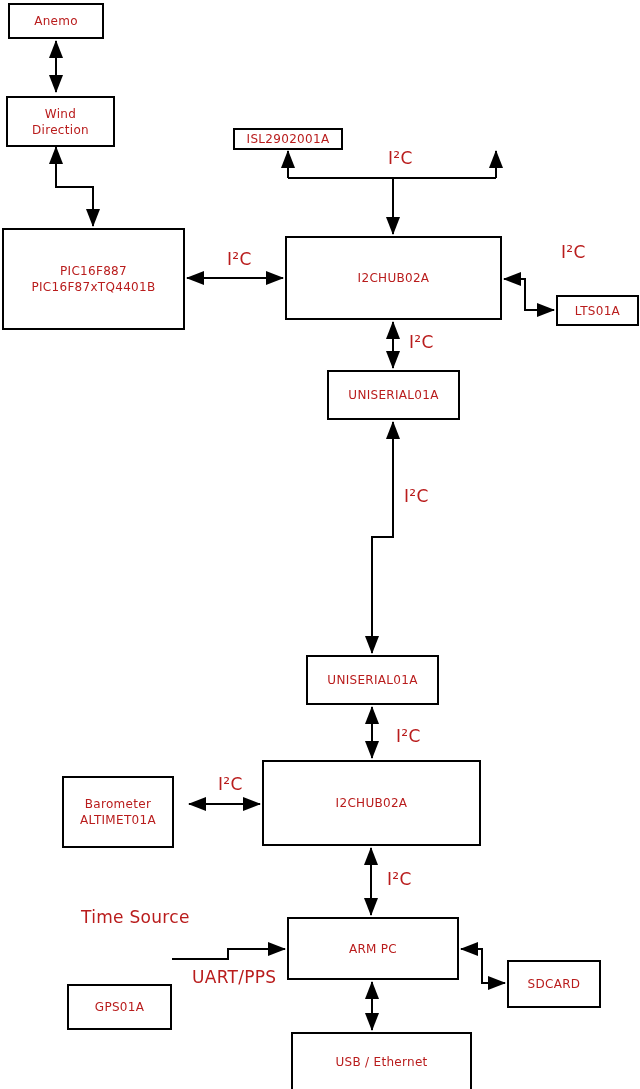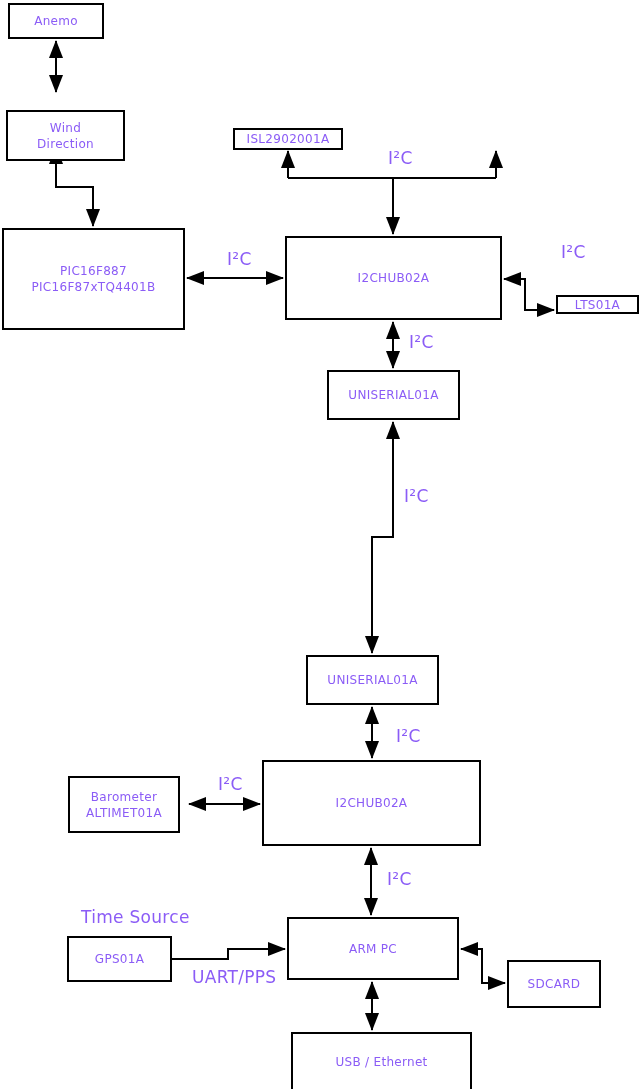--- a/index.html
+++ b/index.html
@@ -1,21 +1,21 @@
 <!DOCTYPE html>
 <html><head>
 <meta charset="utf-8">
 <style>
   html,body{margin:0;padding:0;background:#ffffff;}
   #canvas{
     position:relative;
     width:640px;height:1089px;
     background:#ffffff;
     font-family:"DejaVu Sans","Liberation Sans",sans-serif;
-    color:#8b5cf6;
+    color:#b91c1c;
     overflow:hidden;
   }
   #wires{position:absolute;left:0;top:0;width:640px;height:1089px;}
   .box{
     position:absolute;
     box-sizing:border-box;
     border:2px solid #000;
     background:#ffffff;
     display:flex;
     align-items:center;
@@ -72,33 +72,33 @@
 
       <path d="M172 959 H228 V949 H285" marker-end="url(#arrow)"></path>
 
       <path d="M461 949 H482 V983 H505" marker-start="url(#arrow)" marker-end="url(#arrow)"></path>
 
       <path d="M372 982 V1030" marker-start="url(#arrow)" marker-end="url(#arrow)"></path>
     </g>
   </svg>
 
   <div class="box" style="left:8px;top:3px;width:96px;height:36px">Anemo</div>
-  <div class="box" style="left:6px;top:110px;width:119px;height:51px">Wind
+  <div class="box" style="left:6px;top:96px;width:109px;height:51px">Wind
 Direction</div>
   <div class="box" style="left:2px;top:228px;width:183px;height:102px">PIC16F887
 PIC16F87xTQ4401B</div>
   <div class="box" style="left:233px;top:128px;width:110px;height:22px">ISL2902001A</div>
   <div class="box" style="left:285px;top:236px;width:217px;height:84px">I2CHUB02A</div>
-  <div class="box" style="left:556px;top:295px;width:83px;height:19px">LTS01A</div>
+  <div class="box" style="left:556px;top:295px;width:83px;height:31px">LTS01A</div>
   <div class="box" style="left:327px;top:370px;width:133px;height:50px">UNISERIAL01A</div>
   <div class="box" style="left:306px;top:655px;width:133px;height:50px">UNISERIAL01A</div>
   <div class="box" style="left:262px;top:760px;width:219px;height:86px">I2CHUB02A</div>
-  <div class="box" style="left:68px;top:776px;width:112px;height:57px">Barometer
+  <div class="box" style="left:62px;top:776px;width:112px;height:72px">Barometer
 ALTIMET01A</div>
-  <div class="box" style="left:67px;top:936px;width:105px;height:46px">GPS01A</div>
+  <div class="box" style="left:67px;top:984px;width:105px;height:46px">GPS01A</div>
   <div class="box" style="left:287px;top:917px;width:172px;height:63px">ARM PC</div>
   <div class="box" style="left:507px;top:960px;width:94px;height:48px">SDCARD</div>
   <div class="box" style="left:291px;top:1032px;width:181px;height:60px">USB / Ethernet</div>
 
   <div class="lbl" style="left:388px;top:151px">I²C</div>
   <div class="lbl" style="left:227px;top:252px">I²C</div>
   <div class="lbl" style="left:561px;top:245px">I²C</div>
   <div class="lbl" style="left:409px;top:335px">I²C</div>
   <div class="lbl" style="left:404px;top:489px">I²C</div>
   <div class="lbl" style="left:396px;top:729px">I²C</div>

